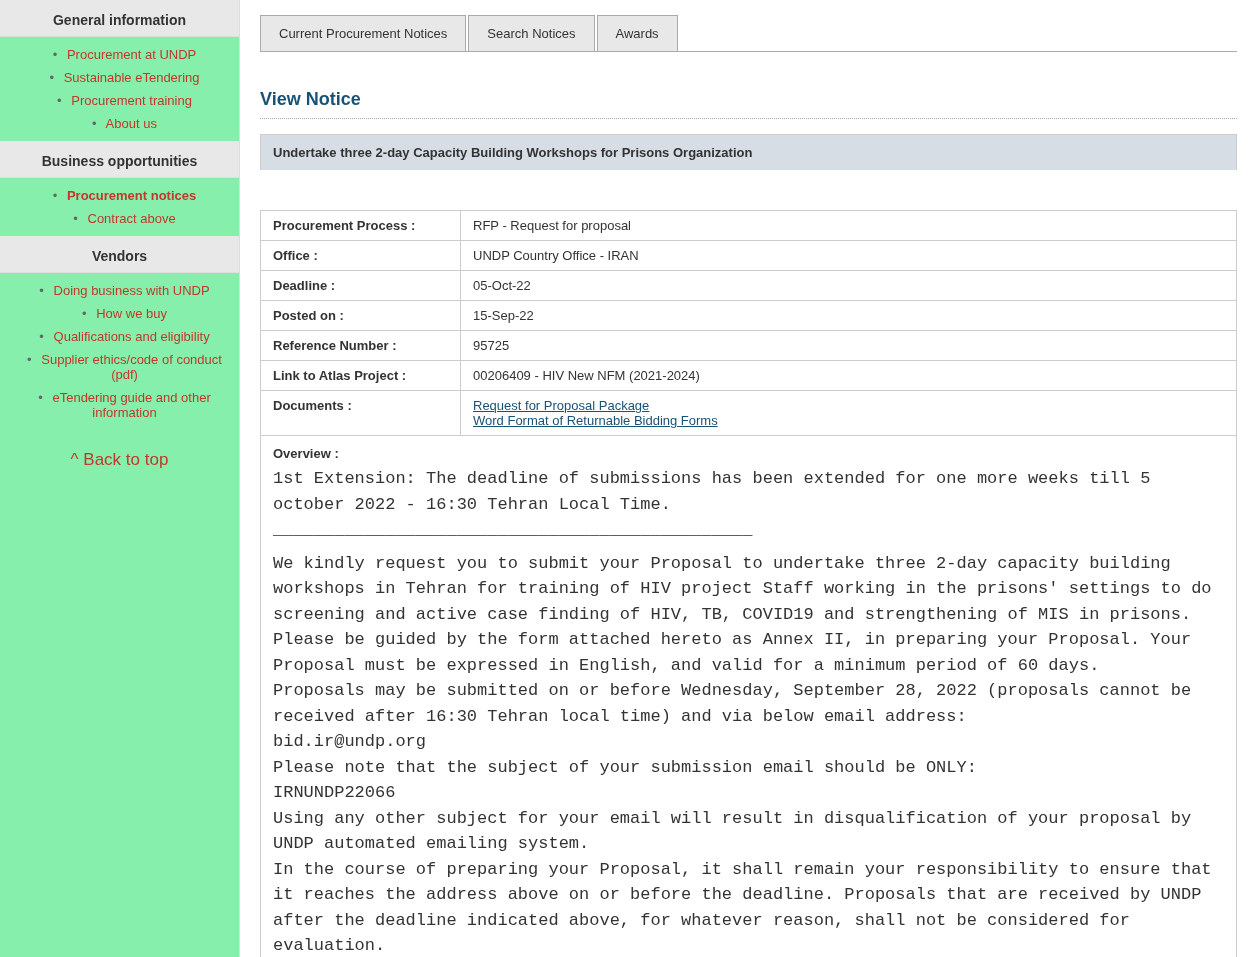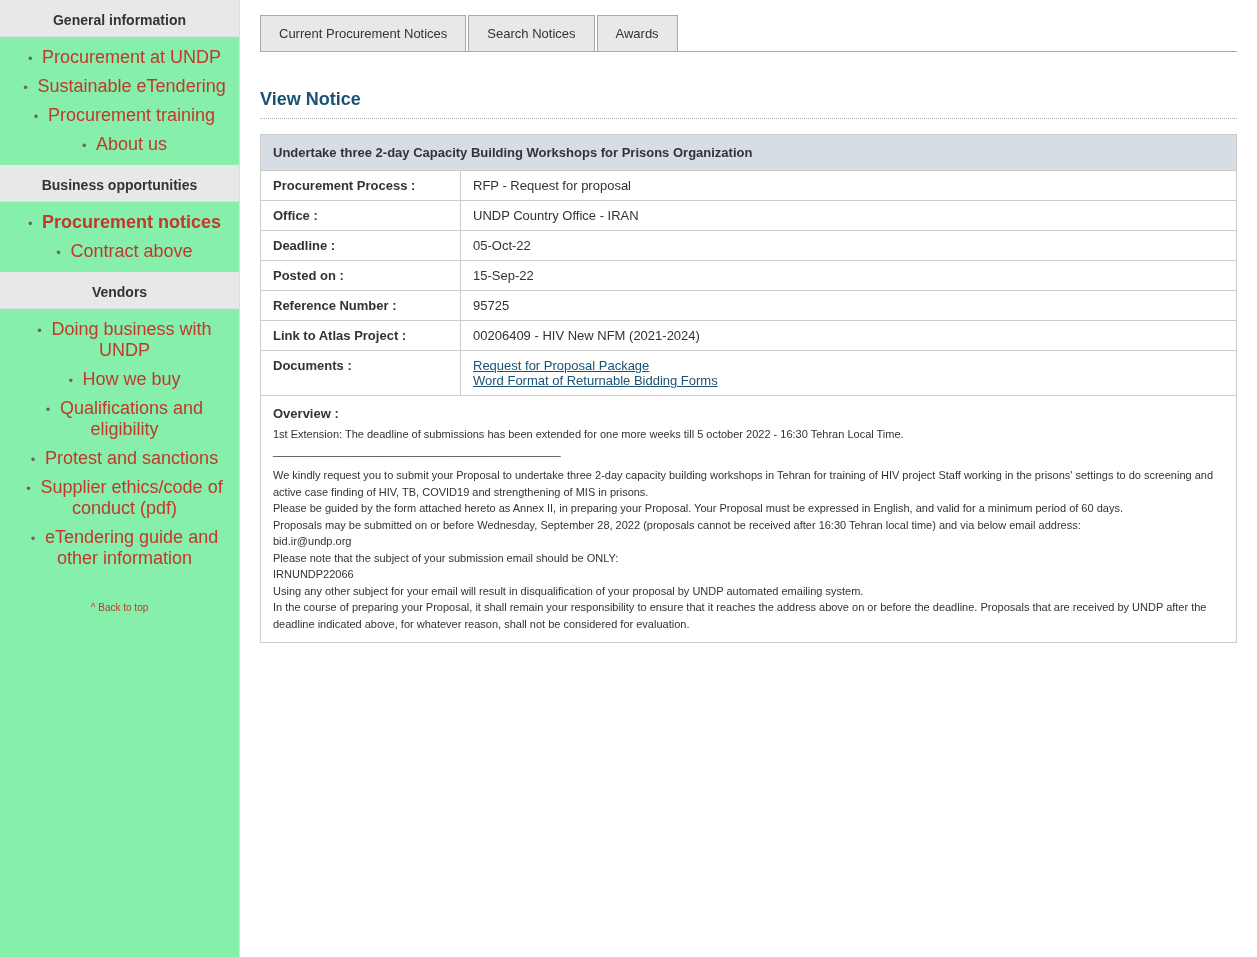--- a/index.html
+++ b/index.html
@@ -5,51 +5,51 @@
     * { box-sizing: border-box; margin: 0; padding: 0; }
     body { font-family: Arial, sans-serif; font-size: 13px; background: #fff; color: #333; }
 
     .layout { display: flex; min-height: 957px; }
 
     
     .sidebar { width: 240px; min-width: 240px; background: #86efac; border-right: 1px solid #ddd; padding: 0 0 20px 0; text-align: center; }
     .sidebar-section-title { font-weight: bold; font-size: 14px; color: #333; padding: 12px 15px 8px 15px; border-bottom: 1px solid #ddd; background: #e8e8e8; }
     .sidebar-nav { list-style: none; padding: 6px 0; }
     .sidebar-nav li { padding: 4px 10px 4px 20px; }
-    .sidebar-nav li a { color: #c0392b; text-decoration: none; font-size: 18px; }
+    .sidebar-nav li a { color: #c0392b; text-decoration: none; font-size: 13px; }
     .sidebar-nav li a.active { color: #c0392b; font-weight: bold; }
     .sidebar-nav li::before { content: "•"; margin-right: 6px; color: #666; }
 
     .sidebar-section { margin-bottom: 0; }
 
     
     .main { flex: 1; padding: 15px 20px; }
 
     
     .tabs { display: flex; border-bottom: 1px solid #aaa; margin-bottom: 37px; }
     .tab { padding: 10px 18px; border: 1px solid #aaa; border-bottom: none; background: #e8e8e8; margin-right: 2px; cursor: pointer; font-size: 13px; color: #333; text-decoration: none; }
 
     
     .view-notice-title { color: #1a5276; font-size: 18px; font-weight: bold; margin-bottom: 15px; border-bottom: 1px dotted #aaa; padding-bottom: 8px; }
 
     
-    .notice-table { width: 100%; border: 1px solid #ccc; border-collapse: collapse; margin-bottom: 0; }
+    .notice-table { width: 100%; border: 1px solid #ccc; border-collapse: collapse; margin-bottom: 0; margin-top: 40px; }
     .notice-table td { padding: 7px 12px; border: 1px solid #ccc; vertical-align: top; }
     .notice-table td:first-child { font-weight: bold; width: 200px; white-space: nowrap; }
     .notice-table a { color: #1a5276; text-decoration: underline; }
 
     .notice-header { background: #d6dde5; font-weight: bold; padding: 10px 12px; border: 1px solid #ccc; border-bottom: none; font-size: 13px; }
 
     .overview-section { border: 1px solid #ccc; border-top: none; padding: 10px 12px; }
     .overview-label { font-weight: bold; margin-bottom: 5px; }
-    .overview-text { font-size: 11px; line-height: 1.5; }
+    .overview-text { font-size: 17px; line-height: 1.5; font-family: Liberation Mono, monospace; }
 
     
     .back-to-top { padding: 20px 15px; }
-    .back-to-top a { color: #c0392b; text-decoration: none; font-size: 10px; }
+    .back-to-top a { color: #c0392b; text-decoration: none; font-size: 17px; }
   </style>
 </head>
 <body>
 
 <div class="layout">
 
   <div class="sidebar">
 
     <div class="sidebar-section">
       <div class="sidebar-section-title">General information</div>
@@ -85,23 +85,20 @@
       <div class="sidebar-section-title">Vendors</div>
       <ul class="sidebar-nav">
         <li>
           <a href="#">Doing business with UNDP</a>
         </li>
         <li>
           <a href="#">How we buy</a>
         </li>
         <li>
           <a href="#">Qualifications and eligibility</a>
-        </li>
-        <li>
-          <a href="#">Protest and sanctions</a>
         </li>
         <li>
           <a href="#">Supplier ethics/code of conduct (pdf)</a>
         </li>
         <li>
           <a href="#">eTendering guide and other information</a>
         </li>
       </ul>
     </div>
 

